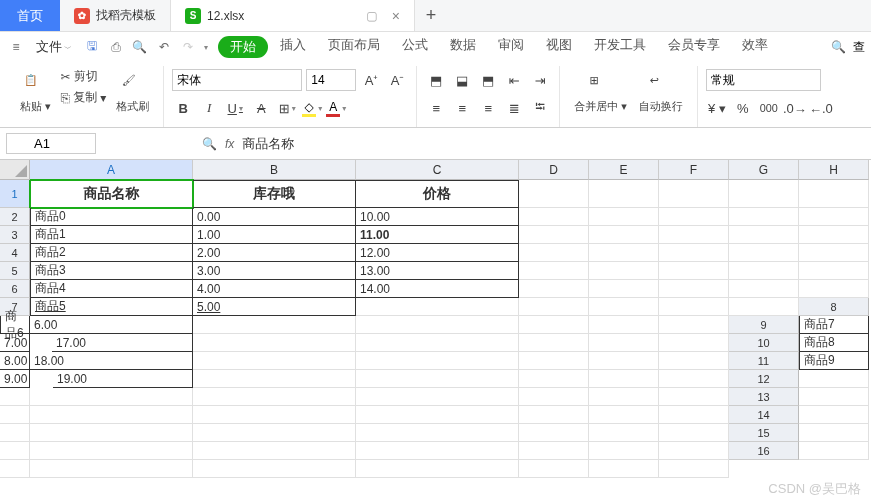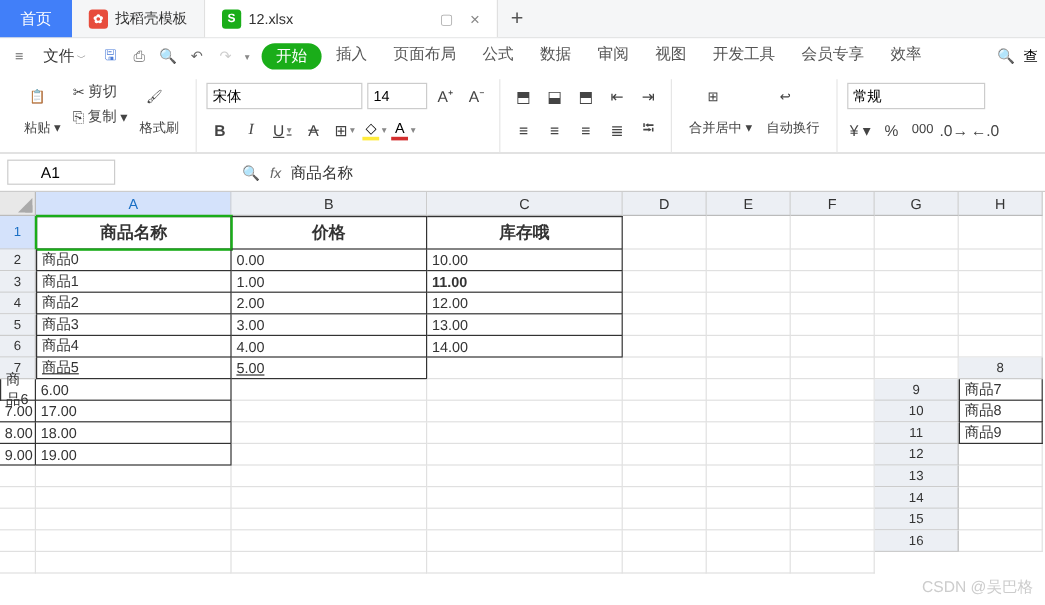--- a/index.html
+++ b/index.html
@@ -216,22 +216,22 @@
 <div class="col-h sel">A</div>
     <div class="col-h">B</div>
     <div class="col-h">C</div>
     <div class="col-h">D</div>
     <div class="col-h">E</div>
     <div class="col-h">F</div>
     <div class="col-h">G</div>
     <div class="col-h">H</div>
     <div class="row-h sel" style="height: 28px; line-height: 28px;">1</div>
     <div class="cell bordered bordered-top bordered-left active-cell" style="height: 28px; font-weight: bold; justify-content: center; font-size: 14px;">商品名称</div>
+    <div class="cell bordered bordered-top" style="height: 28px; font-weight: bold; justify-content: center; font-size: 14px;">库存哦</div>
     <div class="cell bordered bordered-top" style="height: 28px; font-weight: bold; justify-content: center; font-size: 14px;">价格</div>
-    <div class="cell bordered bordered-top" style="height: 28px; font-weight: bold; justify-content: center; font-size: 14px;">库存哦</div>
     <div class="cell" style="height: 28px; font-weight: bold; justify-content: center; font-size: 14px;"></div>
     <div class="cell" style="height: 28px; font-weight: bold; justify-content: center; font-size: 14px;"></div>
     <div class="cell" style="height: 28px; font-weight: bold; justify-content: center; font-size: 14px;"></div>
     <div class="cell" style="height: 28px; font-weight: bold; justify-content: center; font-size: 14px;"></div>
     <div class="cell" style="height: 28px; font-weight: bold; justify-content: center; font-size: 14px;"></div>
     <div class="row-h" style="height: 18px; line-height: 18px;">2</div>
     <div class="cell bordered bordered-left" style="height: 18px;">商品0</div>
     <div class="cell bordered" style="height: 18px;">0.00</div>
     <div class="cell bordered" style="height: 18px;">10.00</div>
     <div class="cell" style="height: 18px;"></div>
@@ -287,39 +287,39 @@
     <div class="cell bordered bordered-left" style="height: 18px;">商品6</div>
     <div class="cell bordered" style="height: 18px;">6.00</div>
     <div class="cell" style="height: 18px;"></div>
     <div class="cell" style="height: 18px;"></div>
     <div class="cell" style="height: 18px;"></div>
     <div class="cell" style="height: 18px;"></div>
     <div class="cell" style="height: 18px;"></div>
     <div class="row-h" style="height: 18px; line-height: 18px;">9</div>
     <div class="cell bordered bordered-left" style="height: 18px;">商品7</div>
     <div class="cell bordered" style="height: 18px;">7.00</div>
-    <div class="cell bordered" style="height: 18px;">17.00</div>
+    <div class="cell bordered" style="height: 18px; margin-left: 22px;">17.00</div>
     <div class="cell" style="height: 18px;"></div>
     <div class="cell" style="height: 18px;"></div>
     <div class="cell" style="height: 18px;"></div>
     <div class="cell" style="height: 18px;"></div>
     <div class="cell" style="height: 18px;"></div>
     <div class="row-h" style="height: 18px; line-height: 18px;">10</div>
     <div class="cell bordered bordered-left" style="height: 18px;">商品8</div>
     <div class="cell bordered" style="height: 18px;">8.00</div>
     <div class="cell bordered" style="height: 18px;">18.00</div>
     <div class="cell" style="height: 18px;"></div>
     <div class="cell" style="height: 18px;"></div>
     <div class="cell" style="height: 18px;"></div>
     <div class="cell" style="height: 18px;"></div>
     <div class="cell" style="height: 18px;"></div>
     <div class="row-h" style="height: 18px; line-height: 18px;">11</div>
     <div class="cell bordered bordered-left" style="height: 18px;">商品9</div>
     <div class="cell bordered" style="height: 18px;">9.00</div>
-    <div class="cell bordered" style="height: 18px;">19.00</div>
+    <div class="cell bordered" style="height: 18px; margin-left: 23px;">19.00</div>
     <div class="cell" style="height: 18px;"></div>
     <div class="cell" style="height: 18px;"></div>
     <div class="cell" style="height: 18px;"></div>
     <div class="cell" style="height: 18px;"></div>
     <div class="cell" style="height: 18px;"></div>
     <div class="row-h" style="height: 18px; line-height: 18px;">12</div>
     <div class="cell" style="height: 18px;"></div>
     <div class="cell" style="height: 18px;"></div>
     <div class="cell" style="height: 18px;"></div>
     <div class="cell" style="height: 18px;"></div>

